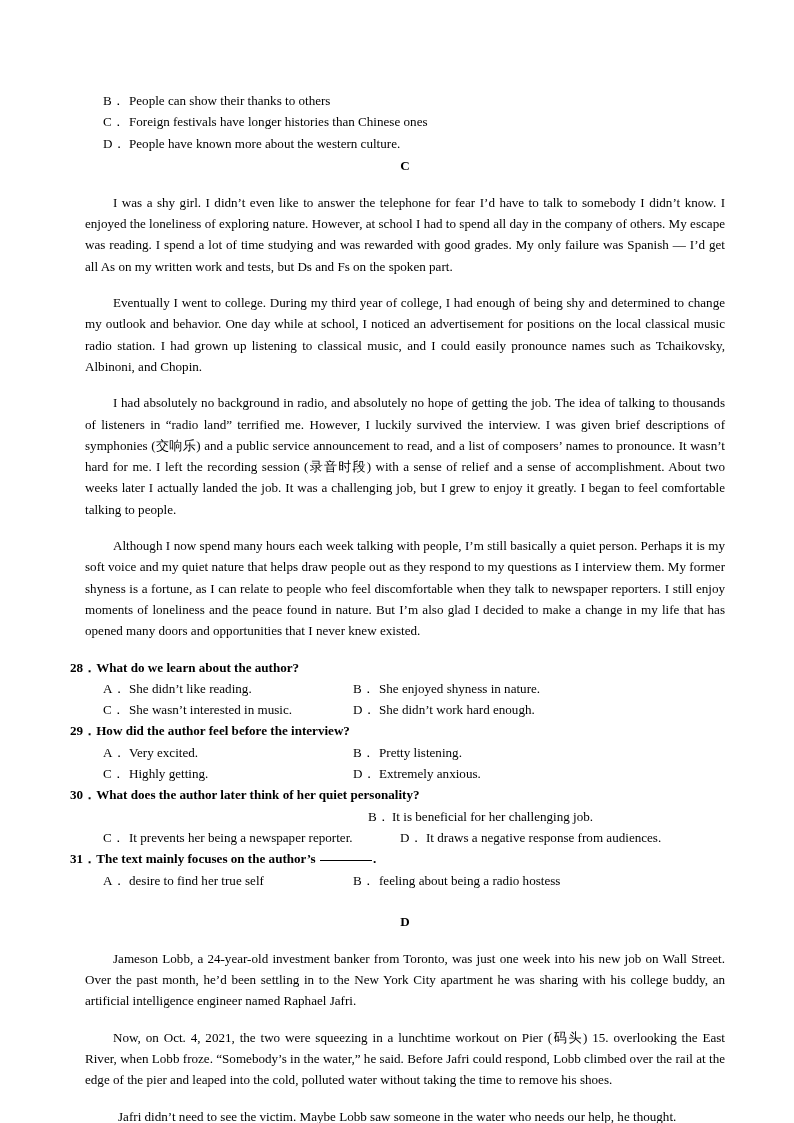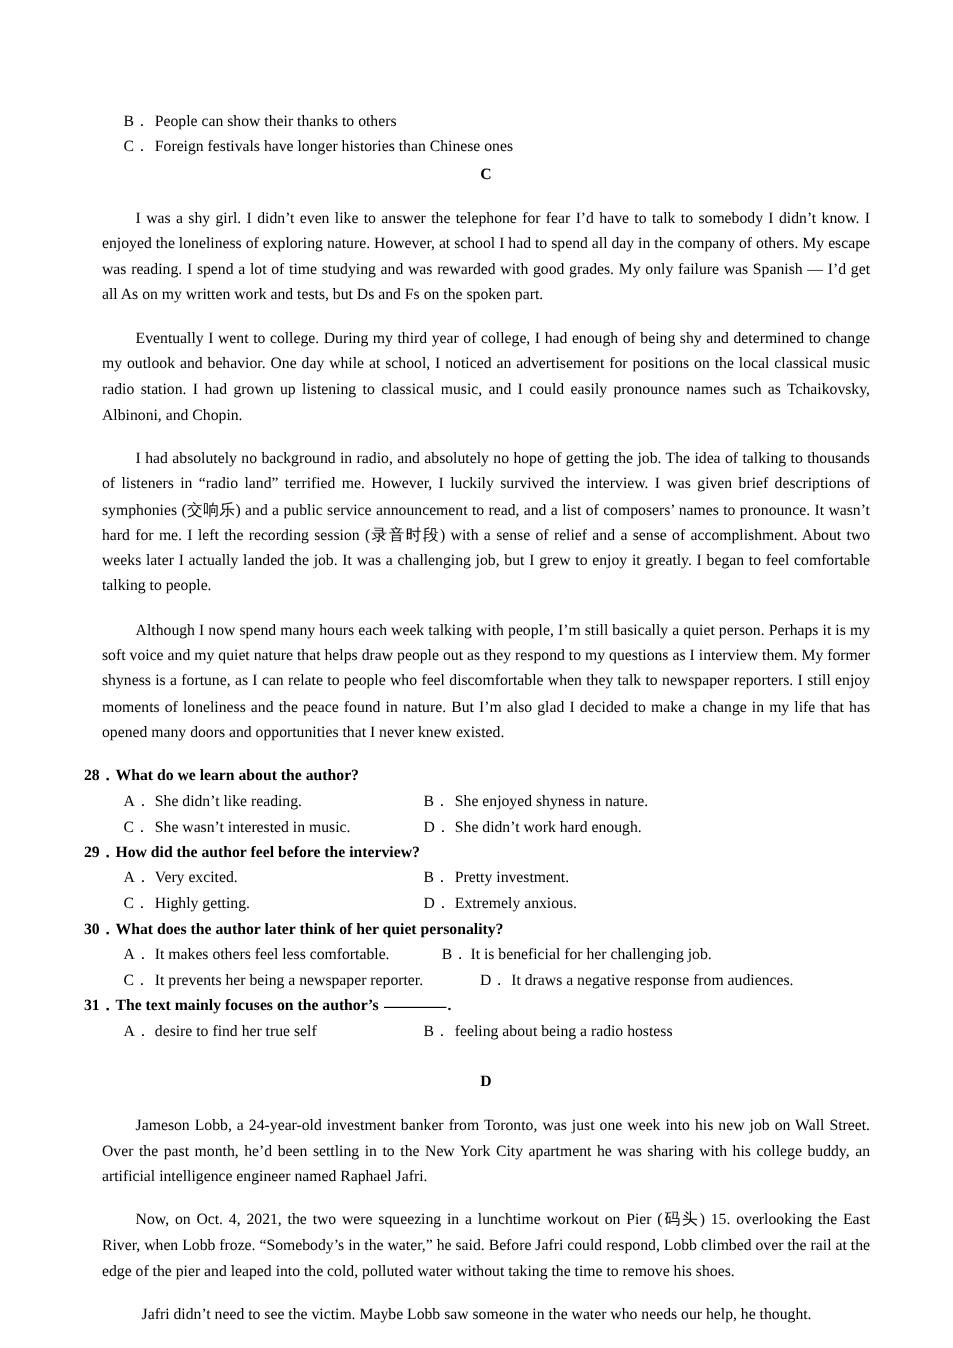--- a/index.html
+++ b/index.html
@@ -104,20 +104,23 @@
 <div class="page">
   <div class="doc">
 
     <div>
       <div class="opt-line">
         <span class="opt-letter">B．</span><span>People can show their thanks to others</span>
       </div>
       <div class="opt-line">
         <span class="opt-letter">C．</span><span>Foreign festivals have longer histories than Chinese ones</span>
       </div>
+      <div class="opt-line">
+        <span class="opt-letter">D．</span><span>People have known more about the western culture.</span>
+      </div>
     </div>
 
     <div class="section-letter">C</div>
 
     <p class="para">I was a shy girl. I didn’t even like to answer the telephone for fear I’d have to talk to somebody I didn’t know. I enjoyed the loneliness of exploring nature. However, at school I had to spend all day in the company of others. My escape was reading. I spend a lot of time studying and was rewarded with good grades. My only failure was Spanish — I’d get all As on my written work and tests, but Ds and Fs on the spoken part.</p>
     <p class="para">Eventually I went to college. During my third year of college, I had enough of being shy and determined to change my outlook and behavior. One day while at school, I noticed an advertisement for positions on the local classical music radio station. I had grown up listening to classical music, and I could easily pronounce names such as Tchaikovsky, Albinoni, and Chopin.</p>
     <p class="para">I had absolutely no background in radio, and absolutely no hope of getting the job. The idea of talking to thousands of listeners in “radio land” terrified me. However, I luckily survived the interview. I was given brief descriptions of symphonies (交响乐) and a public service announcement to read, and a list of composers’ names to pronounce. It wasn’t hard for me. I left the recording session (录音时段) with a sense of relief and a sense of accomplishment. About two weeks later I actually landed the job. It was a challenging job, but I grew to enjoy it greatly. I began to feel comfortable talking to people.</p>
     <p class="para">Although I now spend many hours each week talking with people, I’m still basically a quiet person. Perhaps it is my soft voice and my quiet nature that helps draw people out as they respond to my questions as I interview them. My former shyness is a fortune, as I can relate to people who feel discomfortable when they talk to newspaper reporters. I still enjoy moments of loneliness and the peace found in nature. But I’m also glad I decided to make a change in my life that has opened many doors and opportunities that I never knew existed.</p>
 
     <div class="question">
@@ -130,32 +133,31 @@
     <div class="ans-row">
       <span class="ans-col left"><span class="opt-letter">C．</span><span>She wasn’t interested in music.</span></span>
       <span class="ans-col right"><span class="opt-letter">D．</span><span>She didn’t work hard enough.</span></span>
     </div>
 
     <div class="question">
       <span class="q-num">29．</span><span>How did the author feel before the interview?</span>
     </div>
     <div class="ans-row">
       <span class="ans-col left"><span class="opt-letter">A．</span><span>Very excited.</span></span>
-      <span class="ans-col right"><span class="opt-letter">B．</span><span>Pretty investment.</span></span>
+      <span class="ans-col right"><span class="opt-letter">B．</span><span>Pretty listening.</span></span>
     </div>
     <div class="ans-row">
       <span class="ans-col left"><span class="opt-letter">C．</span><span>Highly getting.</span></span>
       <span class="ans-col right"><span class="opt-letter">D．</span><span>Extremely anxious.</span></span>
     </div>
 
     <div class="question">
       <span class="q-num">30．</span><span>What does the author later think of her quiet personality?</span>
     </div>
     <div class="ans-row wide">
-      <span class="ans-col left"><span class="opt-letter">A．</span><span>It makes others feel less comfortable.</span></span>
       <span class="ans-col right"><span class="opt-letter">B．</span><span>It is beneficial for her challenging job.</span></span>
     </div>
     <div class="ans-row wide2">
       <span class="ans-col left"><span class="opt-letter">C．</span><span>It prevents her being a newspaper reporter.</span></span>
       <span class="ans-col right"><span class="opt-letter">D．</span><span>It draws a negative response from audiences.</span></span>
     </div>
 
     <div class="question">
       <span class="q-num">31．</span><span>The text mainly focuses on the author’s </span><span class="blank-line"></span><span>.</span>
     </div>

